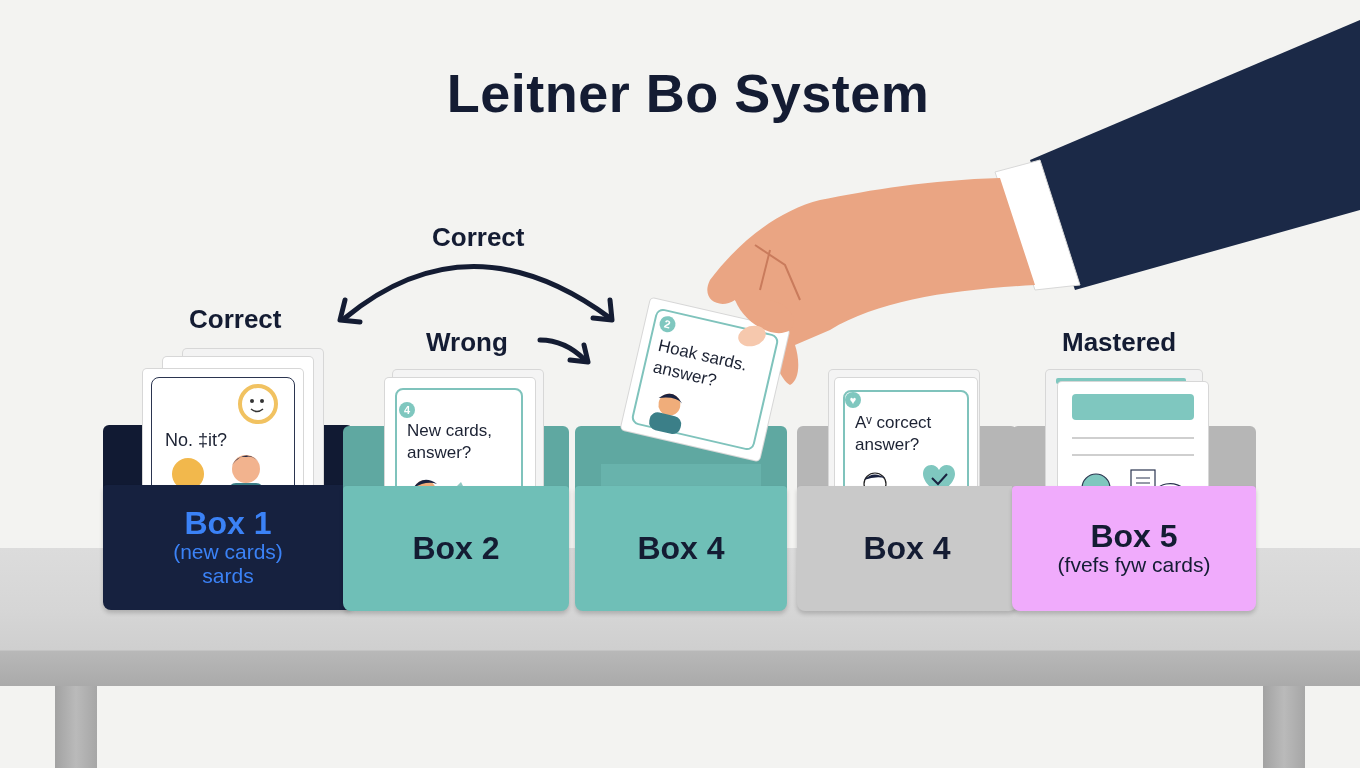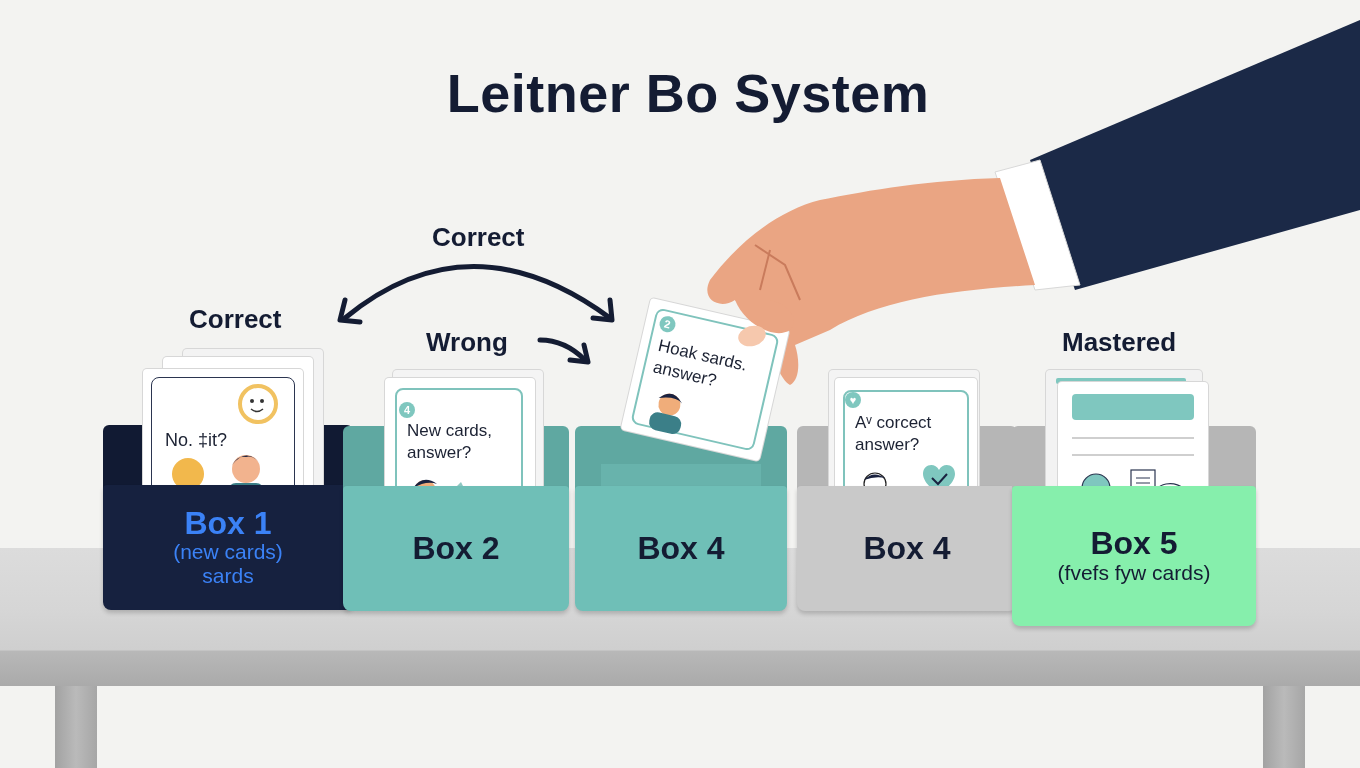--- a/index.html
+++ b/index.html
@@ -200,17 +200,17 @@
     <div class="abs" style="left:14px;top:12px;width:122px;height:26px;background:#7fc7bf;border-radius:4px"></div>
     <div class="abs" style="left:14px;top:55px;width:122px;height:1.5px;background:#cfcfcf"></div>
     <div class="abs" style="left:14px;top:72px;width:122px;height:1.5px;background:#cfcfcf"></div>
     <svg class="abs" style="left:0;top:0" width="150" height="130">
       <circle cx="38" cy="106" r="14" fill="#7fc7bf" stroke="#2b3550" stroke-width="1.2"></circle>
       <rect x="73" y="88" width="24" height="22" fill="#fff" stroke="#2b3550" stroke-width="1.2"></rect>
       <path d="M78 96 L 92 96 M78 101 L 92 101" stroke="#2b3550" stroke-width="1"></path>
       <path d="M94 118 C 94 100, 120 96, 128 110 L 130 118 Z" fill="#fff" stroke="#2b3550" stroke-width="1.2"></path>
     </svg>
   </div>
-  <div class="box-front" style="top:60px;height:140px;background:#86efac;color:#141c33">
+  <div class="box-front" style="top:60px;height:125px;background:#f0abfc;color:#141c33">
     <div class="box-name">Box 5</div>
     <div class="box-sub">(fvefs fyw cards)</div>
   </div>
 </div>
 
 </body></html>

